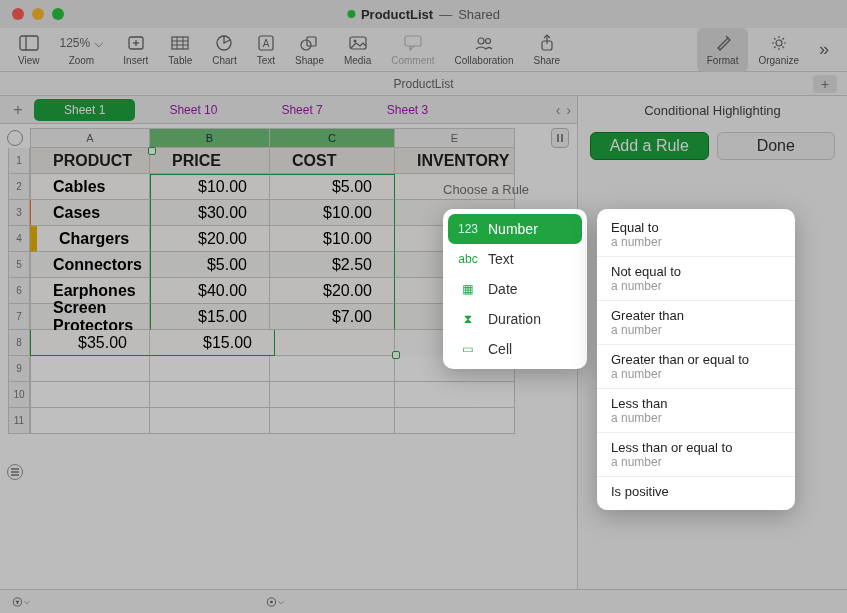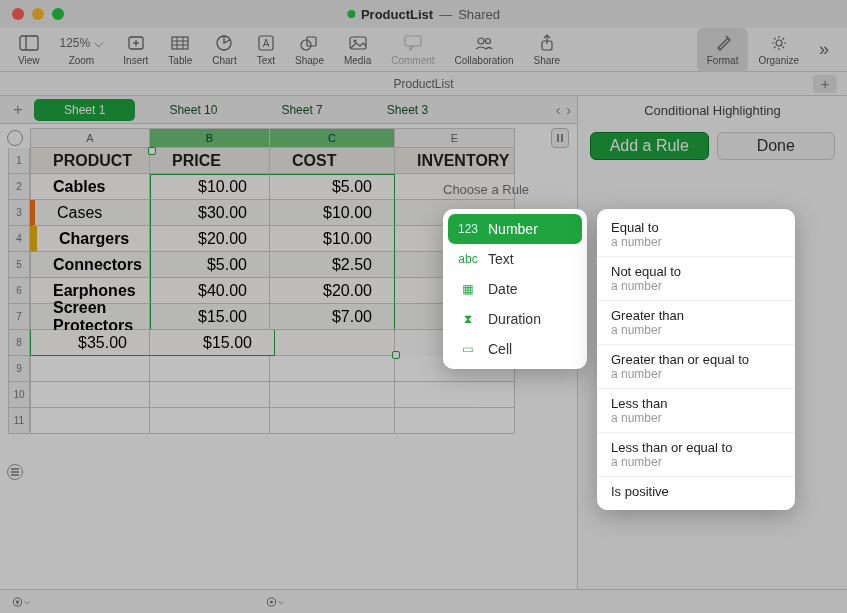--- a/index.html
+++ b/index.html
@@ -26,21 +26,21 @@
     .chevrons { font-size: 18px; color: #666; padding: 0 10px; }
     
     .docname-bar { height: 24px; display: flex; align-items: center; justify-content: center; font-size: 12px; color: #666; background: #f5f5f5; border-bottom: 1px solid #d0d0d0; position: relative; }
     .addsheet-btn { position: absolute; right: 10px; width: 24px; height: 18px; background: #e0e0e0; border-radius: 4px; display: flex; align-items: center; justify-content: center; font-size: 14px; color: #777; }
     
     .main { display: flex; height: calc(613px - 28px - 44px - 24px - 24px); }
     .sheet-area { flex: 1; display: flex; flex-direction: column; background: #fafafa; min-width: 0; }
     
     .sheet-tabs { height: 28px; display: flex; align-items: center; background: #efefef; border-bottom: 1px solid #d0d0d0; padding-left: 4px; position: relative; }
     .plus-tab { width: 28px; height: 24px; display: flex; align-items: center; justify-content: center; color: #888; font-size: 16px; }
-    .sheet-tab { padding: 4px 30px; font-size: 12px; color: #14532d; border-radius: 5px; margin: 0 2px; }
+    .sheet-tab { padding: 4px 30px; font-size: 12px; color: #a21caf; border-radius: 5px; margin: 0 2px; }
     .sheet-tab.active { background: #1fa43f; color: #fff; font-weight: 500; }
     .nav-arrows { position: absolute; right: 6px; display: flex; gap: 6px; color: #888; font-size: 14px; }
     
     .grid-wrap { flex: 1; overflow: hidden; position: relative; padding-left: 4px; background: #fbfbfb; }
     .circle-handle { width: 16px; height: 16px; border: 1.5px solid #999; border-radius: 50%; position: absolute; left: 7px; top: 6px; background: #fafafa; }
     .col-headers { display: flex; margin-left: 26px; margin-top: 4px; }
     .col-h { border: 1px solid #ccc; border-left: none; height: 20px; display: flex; align-items: center; justify-content: center; font-size: 11px; color: #666; background: #f0f0f0; }
     .col-h:first-child { border-left: 1px solid #ccc; }
     .col-h.hl { background: #70c178; color: #234; }
     .col-a { width: 120px; }
@@ -280,21 +280,21 @@
         </div>
         <div class="row data-row">
           <div class="row-h">2</div>
           <div class="cell col-a" style="font-weight:600;border-left:1px solid #ccc">Cables</div>
           <div class="cell col-b num sel-left sel-top">$10.00</div>
           <div class="cell col-c num sel-border sel-top">$5.00</div>
           <div class="cell col-e"></div>
         </div>
         <div class="row data-row">
           <div class="row-h">3</div>
-          <div class="cell col-a" style="font-weight:400;border-left:5px solid #f97316">Cases</div>
+          <div class="cell col-a" style="font-weight:700;border-left:1px solid #f97316">Cases</div>
           <div class="cell col-b num sel-left">$30.00</div>
           <div class="cell col-c num sel-border">$10.00</div>
           <div class="cell col-e"></div>
         </div>
         <div class="row data-row">
           <div class="row-h">4</div>
           <div class="cell col-a" style="font-weight:600;border-left:7px solid #eab308">Chargers</div>
           <div class="cell col-b num sel-left">$20.00</div>
           <div class="cell col-c num sel-border">$10.00</div>
           <div class="cell col-e"></div>

